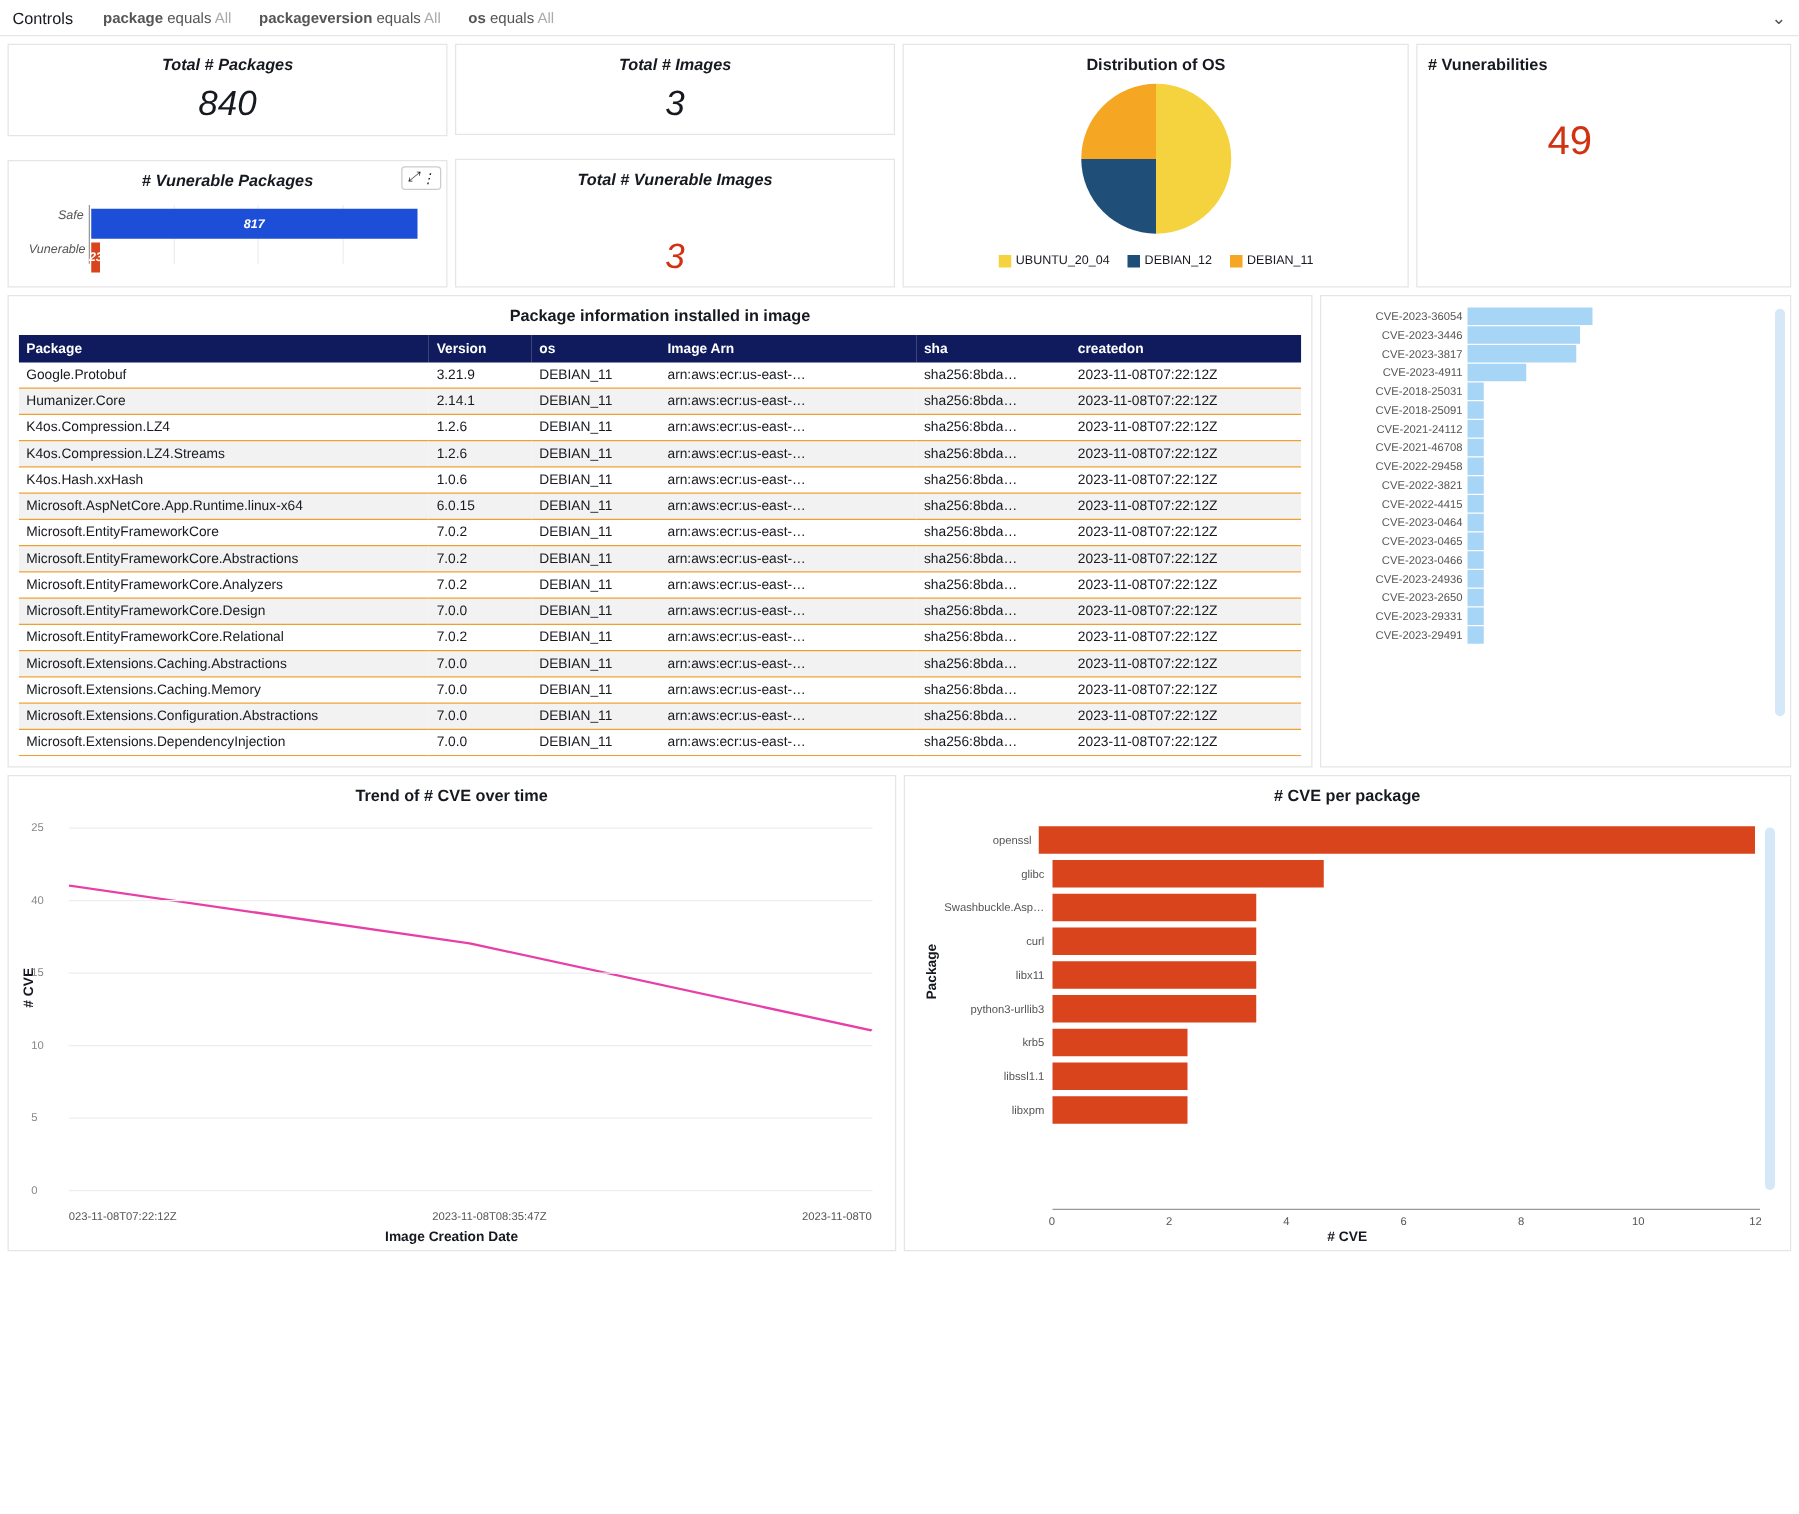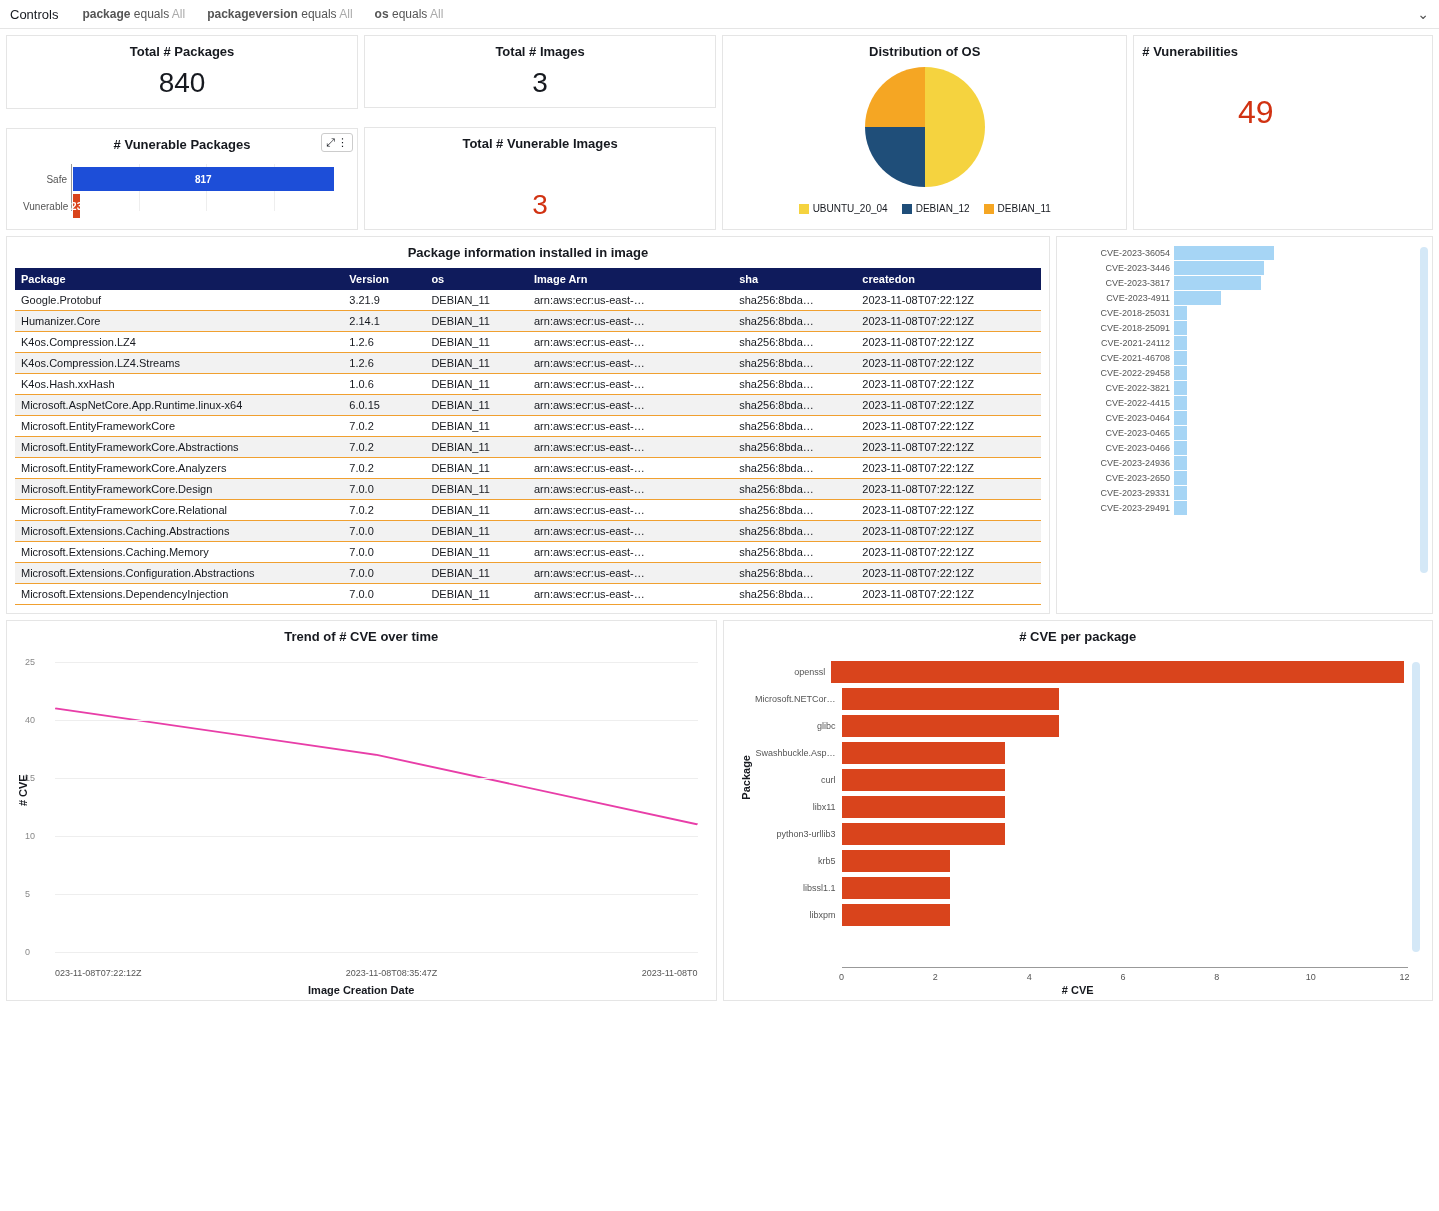--- a/index.html
+++ b/index.html
@@ -15,24 +15,24 @@
 .dash { padding: 6px; display: flex; flex-direction: column; gap: 6px; }
 .row { display: flex; gap: 6px; }
 
 .card { border: 1px solid #e5e5e5; background: #fff; padding: 8px; flex: 1; position: relative; }
 .card-title { text-align: center; font-weight: 700; font-size: 13px; margin-bottom: 8px; }
 .big-number { text-align: center; font-size: 28px; font-weight: 400; }
 .big-number.red { color: #d13212; }
 
 .menu-icons { position: absolute; top: 4px; right: 4px; display: flex; gap: 2px; border: 1px solid #ccc; border-radius: 3px; padding: 2px 4px; font-size: 11px; background:#fff; }
 
-.left-stack { display: flex; flex-direction: column; gap: 19px; flex: 1; min-width:0; }
+.left-stack { display: flex; flex-direction: column; gap: 19px; flex: 1; min-width:0;font-style:italic; }
 
 .hbar-chart { padding: 4px 8px; }
-.hbar-row { display: flex; align-items: center; margin: 3px 0; font-size: 10px; }
+.hbar-row { display: flex; align-items: flex-start; margin: 3px 0; font-size: 10px; }
 .hbar-label { width: 50px; text-align: right; padding-right: 6px; color: #555; }
 .hbar-track { flex: 1; height: 24px; position: relative; }
 .hbar-fill { height: 100%; display: flex; align-items: center; justify-content: center; color: #fff; font-size: 10px; font-weight:700; }
 .hbar-gridlines { position:absolute; left:56px; right:8px; top:4px; bottom:14px; display:flex; pointer-events:none;}
 .hbar-gridlines div { flex:1; border-left:1px solid #eee; }
 .hbar-gridlines div:first-child{border-left:1px solid #999;}
 
 .pie-wrap { display: flex; flex-direction: column; align-items: center; }
 .pie { width: 120px; height: 120px; border-radius: 50%; }
 .legend { display: flex; gap: 14px; margin-top: 16px; font-size: 10px; flex-wrap:wrap; justify-content:center;}
@@ -425,24 +425,20 @@
       <div class="card-title"># CVE per package</div>
       <div class="line-chart-area" style="padding-left:0;">
         <div class="scroll-hint"></div>
         <div class="axis-label-y" style="left:8px;">Package</div>
         <div id="cpp-bars" style="position:absolute; left:20px; right:20px; top:4px; bottom:40px;">
             <div class="hbar2-row">
               <div class="hbar2-label">openssl</div>
               <div class="hbar2-fill" style="width:100%"></div>
             </div>
             <div class="hbar2-row">
-              <div class="hbar2-label">Microsoft.NETCor…</div>
-              <div class="hbar2-fill" style="width:33.33333333333333%"></div>
-            </div>
-            <div class="hbar2-row">
               <div class="hbar2-label">glibc</div>
               <div class="hbar2-fill" style="width:33.33333333333333%"></div>
             </div>
             <div class="hbar2-row">
               <div class="hbar2-label">Swashbuckle.Asp…</div>
               <div class="hbar2-fill" style="width:25%"></div>
             </div>
             <div class="hbar2-row">
               <div class="hbar2-label">curl</div>
               <div class="hbar2-fill" style="width:25%"></div>

